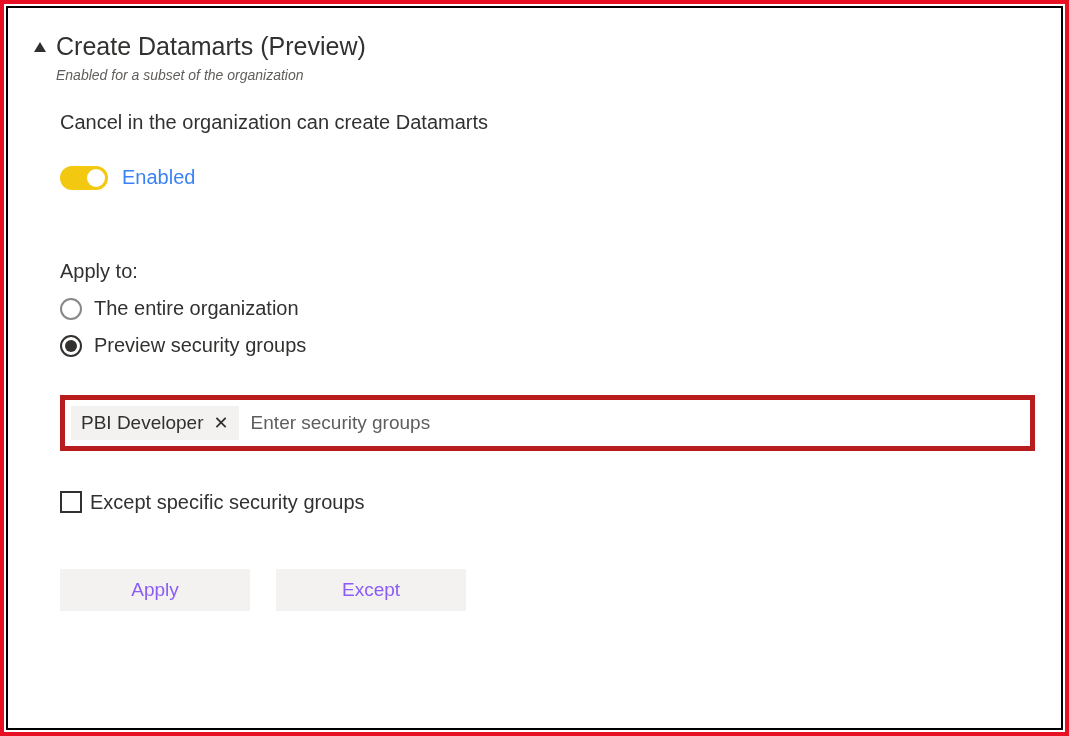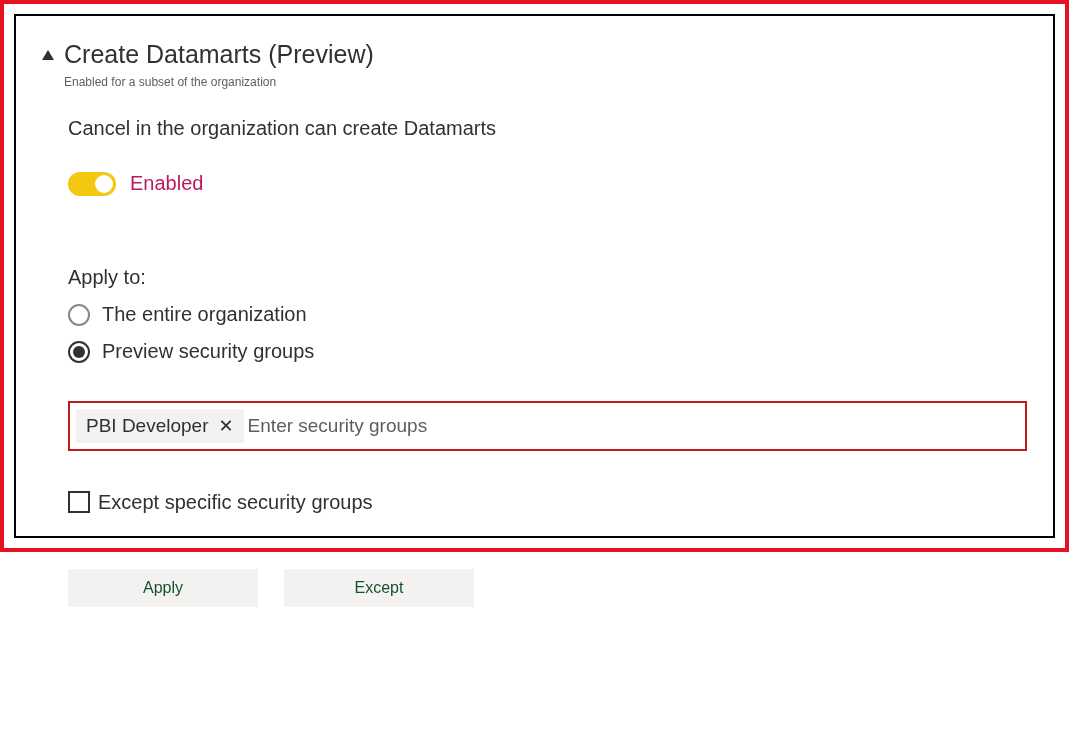--- a/index.html
+++ b/index.html
@@ -9,22 +9,22 @@
     }
     body {
       font-family: "Segoe UI", -apple-system, sans-serif;
       background: #ffffff;
       width: 1069px;
       height: 736px;
     }
     .outer-frame {
       border: 4px solid #e81123;
       width: 1069px;
-      height: 552px;
-      padding: 10px;
+      height: 736px;
+      padding: 2px;
     }
     .inner-frame {
       border: 2px solid #000000;
       width: 100%;
       height: 100%;
       padding: 22px 26px;
       color: #323130;
     }
     .header-row {
       display: flex;
@@ -45,21 +45,22 @@
       display: flex;
       flex-direction: column;
     }
     .title {
       font-size: 25px;
       font-weight: 400;
       color: #323130;
       line-height: 1.3;
     }
     .subtitle {
-      font-size: 12px;
+      font-size: 14px;
+      font-style: italic;
       color: #605e5c;
       margin-top: 4px;
     }
     .content {
       margin-left: 26px;
     }
     .description {
       font-size: 20px;
       color: #323130;
       margin-top: 28px;
@@ -82,21 +83,21 @@
       width: 18px;
       height: 18px;
       background: #ffffff;
       border-radius: 50%;
       position: absolute;
       top: 3px;
       right: 3px;
     }
     .toggle-label {
       font-size: 20px;
-      color: #be185d;
+      color: #3b82f6;
     }
     .apply-to-label {
       font-size: 20px;
       color: #323130;
       margin-top: 70px;
     }
     .radio-group {
       margin-top: 14px;
       display: flex;
       flex-direction: column;
@@ -126,25 +127,25 @@
       height: 12px;
       background: #323130;
       border-radius: 50%;
     }
     .radio-label {
       font-size: 20px;
       color: #323130;
     }
     .tag-input-container {
       margin-top: 38px;
-      border: 2px solid #b91c1c;
+      border: 5px solid #b91c1c;
       display: flex;
       align-items: center;
       padding: 6px;
-      gap: 0;
+      gap: 8px;
       width: 100%;
     }
     .tag {
       background: #f3f2f1;
       display: flex;
       align-items: center;
       padding: 6px 10px;
       gap: 10px;
       font-size: 19px;
       color: #323130;
@@ -188,22 +189,22 @@
     .button-row {
       display: flex;
       gap: 26px;
       margin-top: 55px;
     }
     .btn {
       background: #f3f2f1;
       border: none;
       padding: 10px 0;
       width: 190px;
-      font-size: 16px;
-      color: #14532d;
+      font-size: 19px;
+      color: #8b5cf6;
       cursor: pointer;
       font-family: inherit;
     }
   </style>
 </head>
 <body>
 
 <div class="outer-frame">
   <div class="inner-frame">
 

